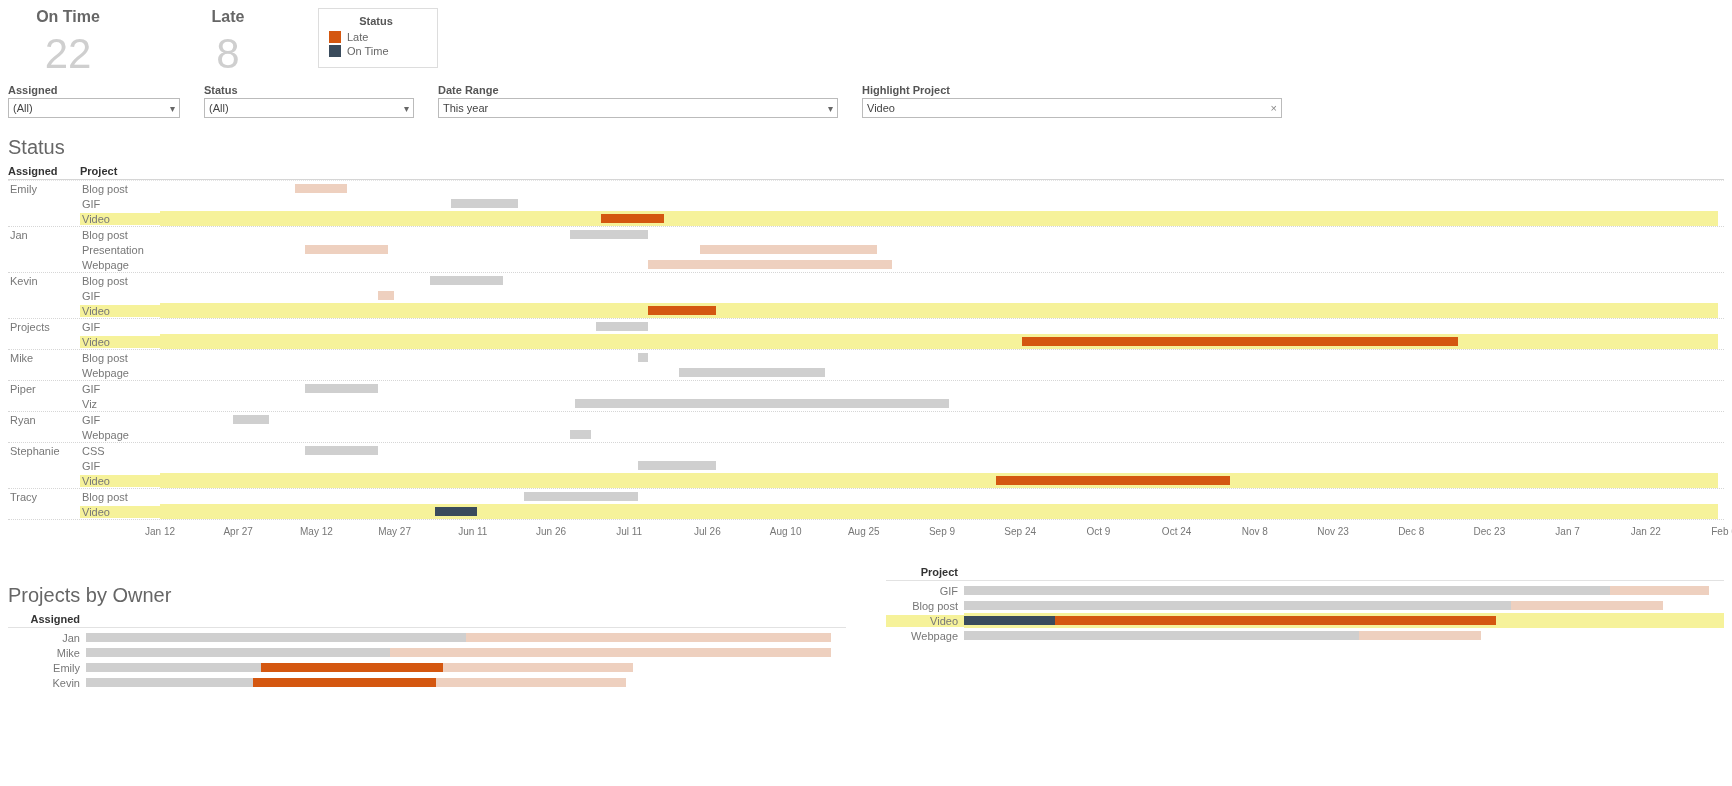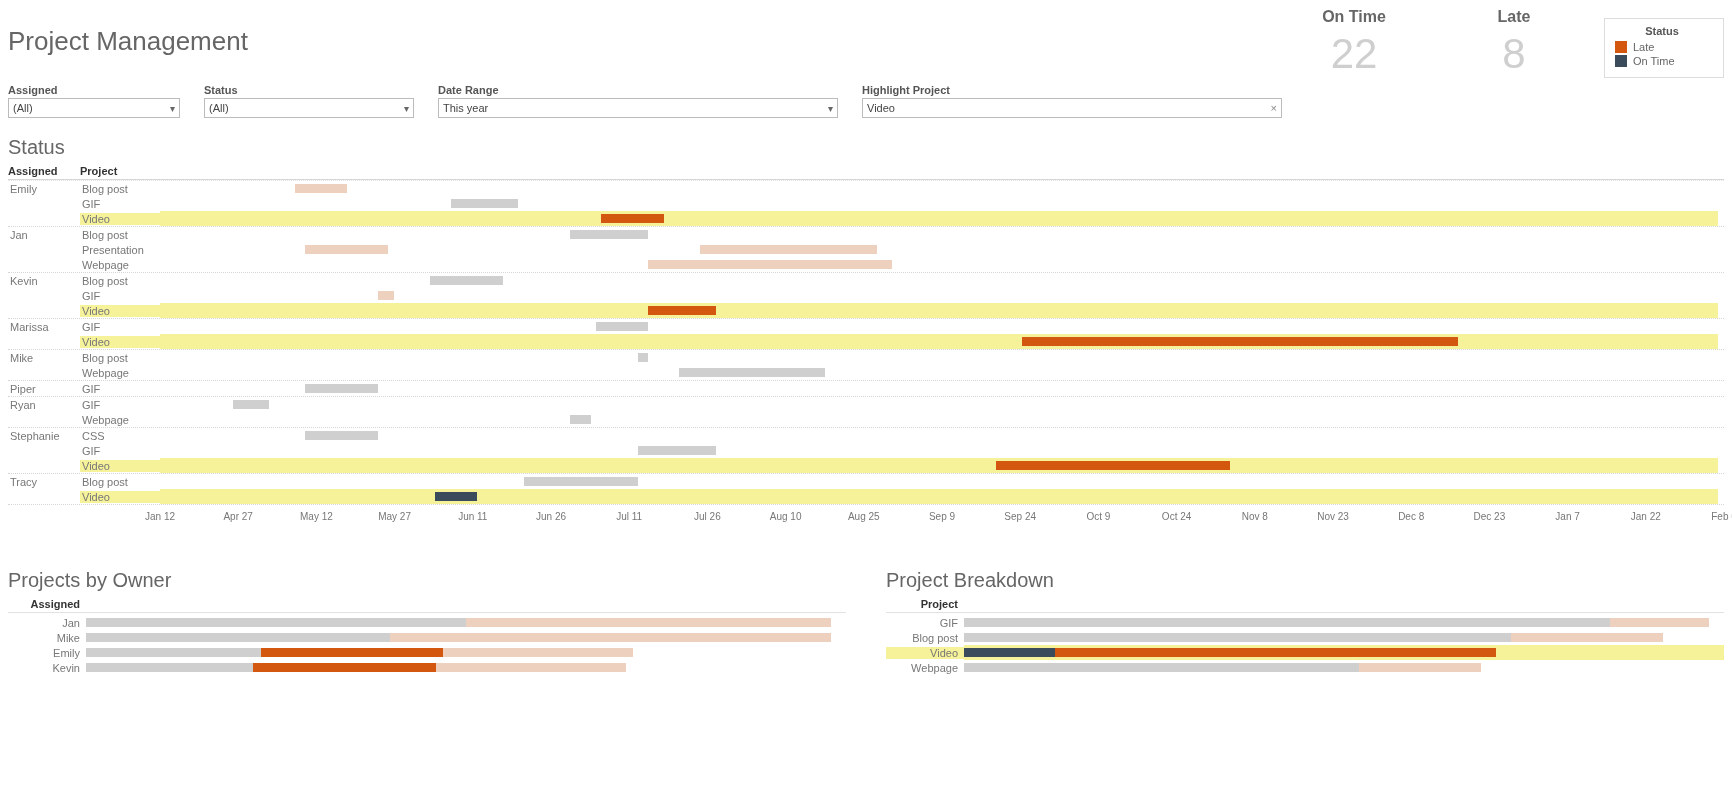--- a/index.html
+++ b/index.html
@@ -165,22 +165,21 @@
 .seg { position: absolute; top: 3px; height: 9px; }
 .seg.grey { background: #cfcfcf; }
 .seg.peach { background: #eed0bf; }
 .seg.orange { background: #d45710; }
 .seg.navy { background: #3a4b5c; }
 </style>
 </head>
 <body>
 
 <div class="header-row">
-  <div class="page-title">Project Management</div>
-  <div style="display:flex;gap:20px;align-items:flex-end;">
+  <div style="display:flex;gap:20px;align-items:flex-start;">
     <div class="kpi-group">
       <div class="kpi">
         <div class="kpi-label">On Time</div>
         <div class="kpi-value">22</div>
       </div>
       <div class="kpi">
         <div class="kpi-label">Late</div>
         <div class="kpi-value">8</div>
       </div>
     </div>
@@ -300,21 +299,21 @@
         <div class="gantt-row">
           <div class="gantt-assignee"></div>
           <div class="gantt-project hl">Video</div>
           <div class="gantt-track hl">
             <div class="bar orange" style="left: 31.3333%; width: 4.33333%;"></div>
           </div>
         </div>
       </div>
       <div class="gantt-group">
         <div class="gantt-row">
-          <div class="gantt-assignee">Marissa</div>
+          <div class="gantt-assignee">Projects</div>
           <div class="gantt-project">GIF</div>
           <div class="gantt-track">
             <div class="bar grey" style="left: 28%; width: 3.33333%;"></div>
           </div>
         </div>
         <div class="gantt-row">
           <div class="gantt-assignee"></div>
           <div class="gantt-project hl">Video</div>
           <div class="gantt-track hl">
             <div class="bar orange" style="left: 55.3333%; width: 28%;"></div>
@@ -336,20 +335,27 @@
             <div class="bar grey" style="left: 33.3333%; width: 9.33333%;"></div>
           </div>
         </div>
       </div>
       <div class="gantt-group">
         <div class="gantt-row">
           <div class="gantt-assignee">Piper</div>
           <div class="gantt-project">GIF</div>
           <div class="gantt-track">
             <div class="bar grey" style="left: 9.33333%; width: 4.66667%;"></div>
+          </div>
+        </div>
+        <div class="gantt-row">
+          <div class="gantt-assignee"></div>
+          <div class="gantt-project">Viz</div>
+          <div class="gantt-track">
+            <div class="bar grey" style="left: 26.6667%; width: 24%;"></div>
           </div>
         </div>
       </div>
       <div class="gantt-group">
         <div class="gantt-row">
           <div class="gantt-assignee">Ryan</div>
           <div class="gantt-project">GIF</div>
           <div class="gantt-track">
             <div class="bar grey" style="left: 4.66667%; width: 2.33333%;"></div>
           </div>
@@ -465,21 +471,20 @@
           <div class="hb-label">Kevin</div>
           <div class="hb-track">
             <div class="seg grey" style="left: 0%; width: 22%;"></div>
             <div class="seg orange" style="left: 22%; width: 24%;"></div>
             <div class="seg peach" style="left: 46%; width: 25%;"></div>
           </div>
         </div>
       </div>
   </div>
   <div class="panel">
-    <div class="section-title">Project Breakdown</div>
     <div class="hb-head">
       <div style="text-align:right;padding-right:6px">Project</div>
       <div></div>
     </div>
     <div id="breakdown-rows">
         <div class="hb-row">
           <div class="hb-label">GIF</div>
           <div class="hb-track">
             <div class="seg grey" style="left: 0%; width: 85%;"></div>
             <div class="seg peach" style="left: 85%; width: 13%;"></div>

